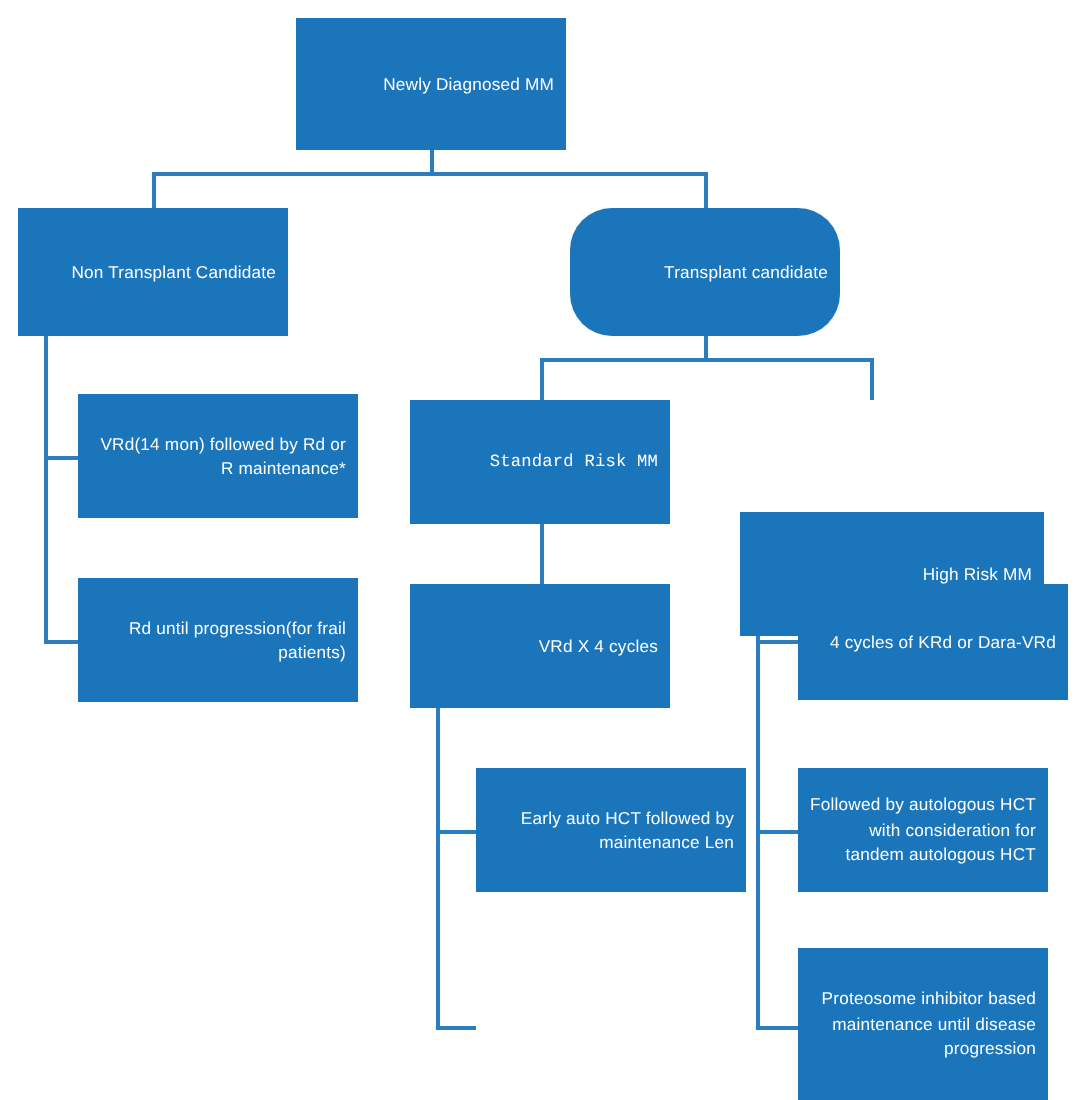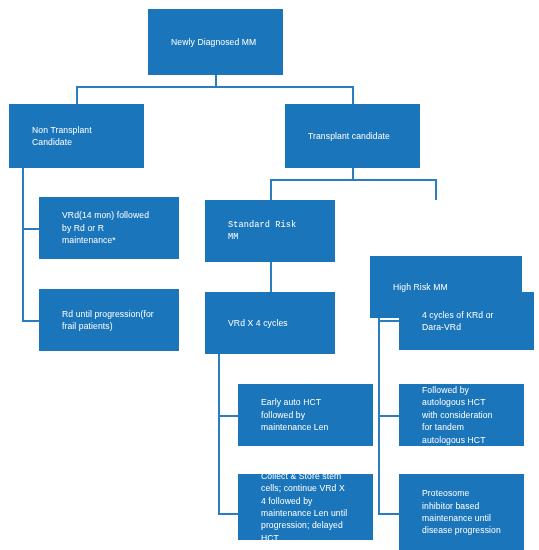--- a/index.html
+++ b/index.html
@@ -15,24 +15,24 @@
     font-family: "Liberation Sans", sans-serif;
     overflow: hidden;
   }
   .node {
     position: absolute;
     background: #1b75bb;
     color: #ffffff;
     display: flex;
     align-items: center;
     justify-content: center;
-    text-align: left;
+    text-align: right;
     font-size: 8.6px;
     line-height: 1.45;
-    padding: 2px 23px;
+    padding: 2px 6px;
     box-sizing: border-box;
     letter-spacing: 0.1px;
     z-index: 2;
   }
   .node span {
     display: block;
     width: 100%;
     white-space: pre-line;
   }
   .edge {
@@ -78,21 +78,21 @@
   <div class="edge h" style="left:378px; top:513px; width:21px;"></div>
 
   <div class="node" style="left:148px; top:9px; width:135px; height:66px;">
     <span>Newly Diagnosed MM</span>
   </div>
 
   <div class="node" style="left:9px; top:104px; width:135px; height:64px;">
     <span>Non Transplant Candidate</span>
   </div>
 
-  <div class="node" style="left:285px; top:104px; width:135px; height:64px;">
+  <div class="node" style="left:285px; top:104px; width:135px; height:64px;border-radius:21px;">
     <span>Transplant candidate</span>
   </div>
 
   <div class="node" style="left:39px; top:197px; width:140px; height:62px;">
     <span>VRd(14 mon) followed by Rd or R maintenance*</span>
   </div>
 
   <div class="node" style="left:39px; top:289px; width:140px; height:62px;">
     <span>Rd until progression(for frail patients)</span>
   </div>
@@ -114,21 +114,18 @@
   </div>
 
   <div class="node" style="left:238px; top:384px; width:135px; height:62px;">
     <span>Early auto HCT followed by maintenance Len</span>
   </div>
 
   <div class="node" style="left:399px; top:384px; width:125px; height:62px;">
     <span>Followed by autologous HCT with consideration for tandem autologous HCT</span>
   </div>
 
-  <div class="node" style="left:238px; top:474px; width:135px; height:66px;">
-    <span>Collect &amp; Store stem cells; continue VRd X 4 followed by maintenance Len until progression; delayed HCT</span>
-  </div>
 
   <div class="node" style="left:399px; top:474px; width:125px; height:76px;">
     <span>Proteosome inhibitor based maintenance until disease progression</span>
   </div>
 
 </div>
 
 </body></html>

